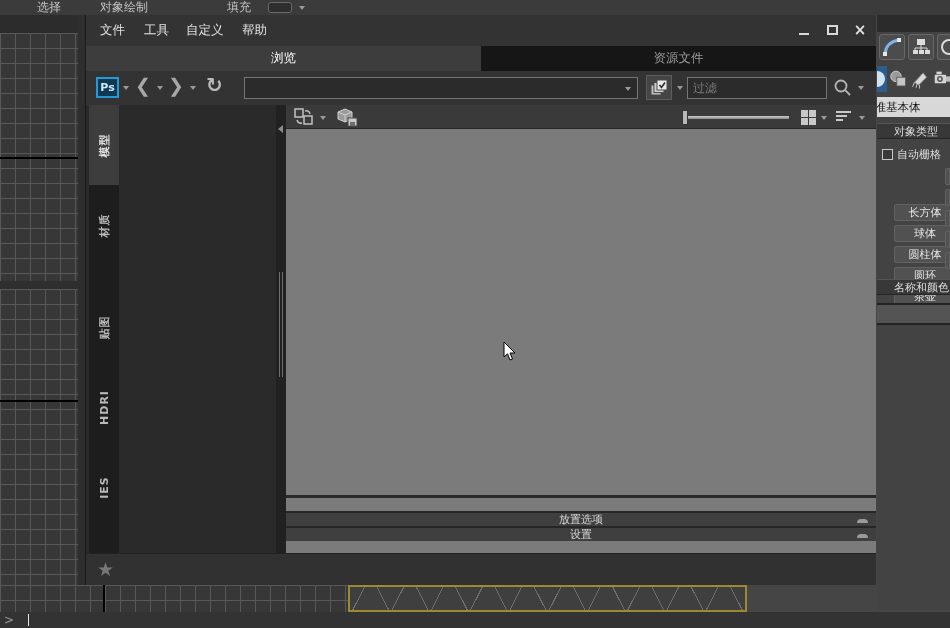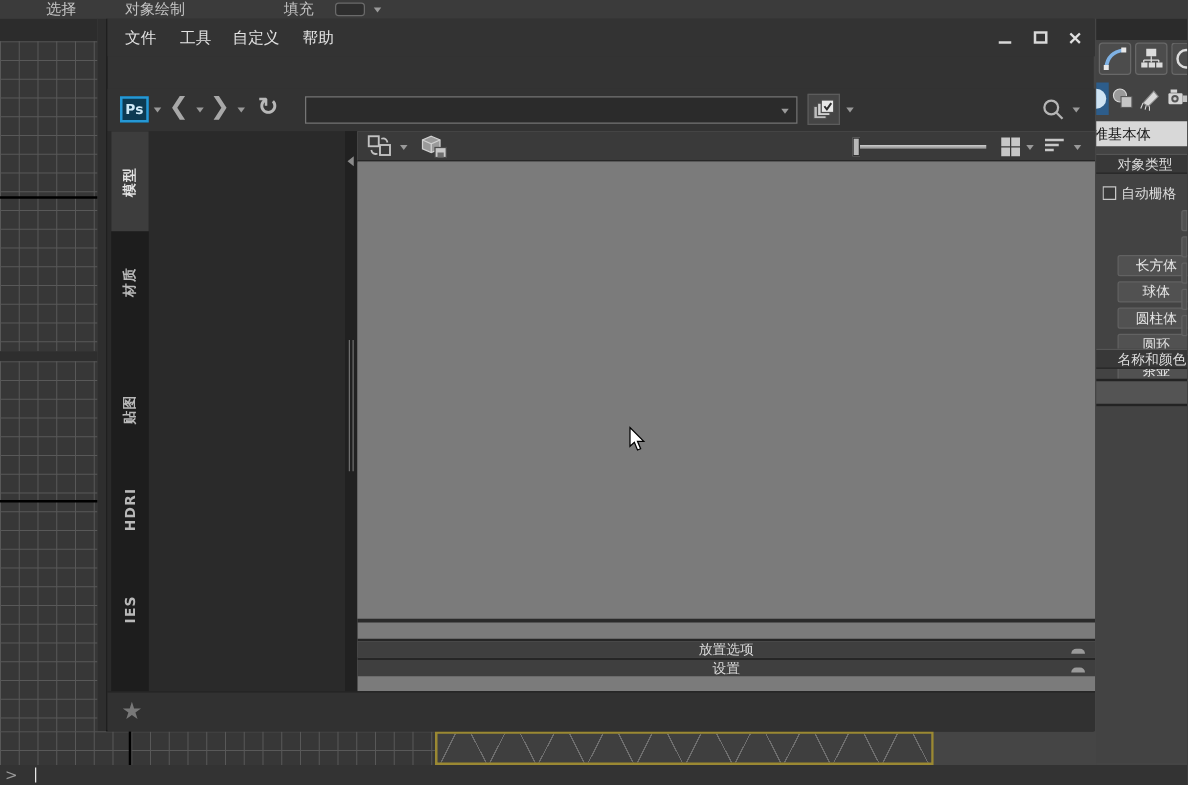--- a/index.html
+++ b/index.html
@@ -144,20 +144,28 @@
           </div>
         <div class="win-btn">
             <div style="width:11px;height:10px;border:2px solid #d8d8d8"></div>
           </div>
         <div class="win-btn">
             <span style="font-size:15px;font-weight:bold;color:#e0e0e0">×</span>
           </div>
       </div>
     </div>
 
+    <div class="tabrow">
+      <div class="tab active">
+          <span>浏览</span>
+        </div>
+      <div class="tab inactive">
+          <span>资源文件</span>
+        </div>
+    </div>
 
     <div class="toolbar">
       <div class="ps-btn">
           <span>Ps</span>
         </div>
       <div class="caret" style="position:absolute;left:37px;top:15px"></div>
       <span class="nav-arrow" style="left:49px">❮</span>
       <div class="caret" style="position:absolute;left:71px;top:15px"></div>
       <span class="nav-arrow" style="left:82px">❯</span>
       <div class="caret" style="position:absolute;left:104px;top:15px"></div>
@@ -167,20 +175,21 @@
       </div>
       <div class="tool-btn" style="left:560px">
         <svg width="18" height="18" viewBox="0 0 18 18">
           <rect x="1" y="6" width="10" height="10" fill="#bdbdbd" stroke="#4a4a4a"></rect>
           <rect x="4" y="3.5" width="10" height="10" fill="#d2d2d2" stroke="#4a4a4a"></rect>
           <rect x="7" y="1" width="10" height="10" fill="#e8e8e8" stroke="#4a4a4a"></rect>
           <path d="M9.5 6 L11.5 8.5 L15 3.5" fill="none" stroke="#2d2d2d" stroke-width="1.6"></path>
         </svg>
       </div>
       <div class="caret" style="position:absolute;left:591px;top:15px"></div>
+      <input class="filter-input" placeholder="过滤" style="">
       <svg class="abs" style="left:747px;top:7px" width="20" height="20" viewBox="0 0 20 20">
         <circle cx="8" cy="8" r="5.5" fill="none" stroke="#b5b5b5" stroke-width="1.8"></circle>
         <line x1="12.2" y1="12.2" x2="17" y2="17" stroke="#b5b5b5" stroke-width="1.8"></line>
       </svg>
       <div class="caret" style="position:absolute;left:772px;top:15px"></div>
     </div>
 
     <div class="body-area">
 
       <div class="vtabs">

